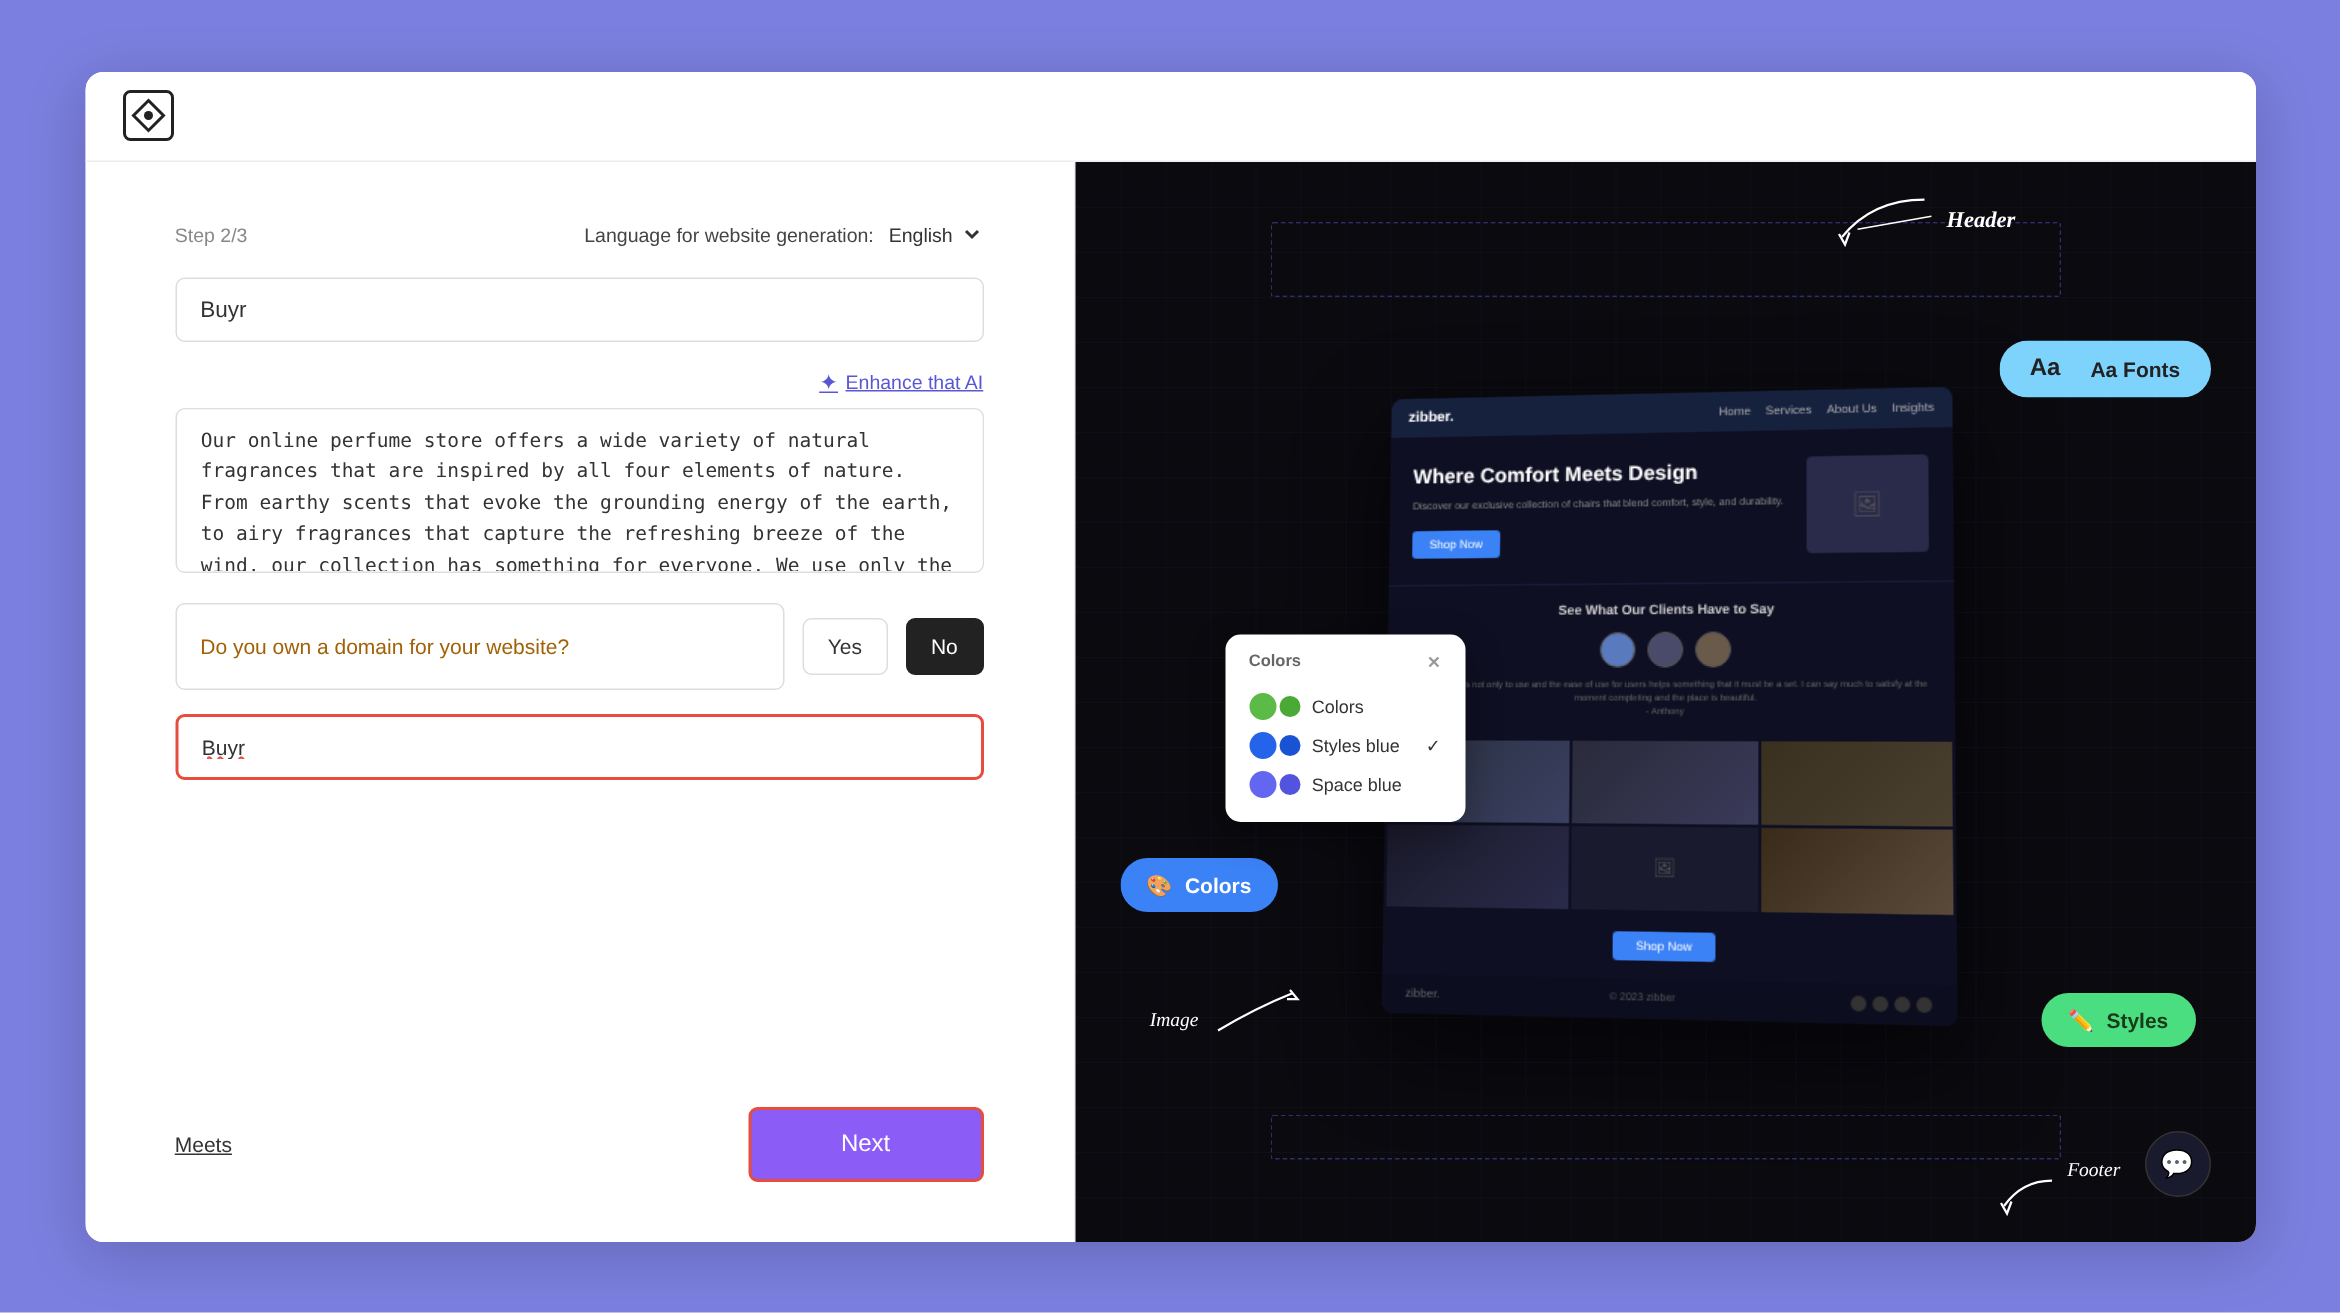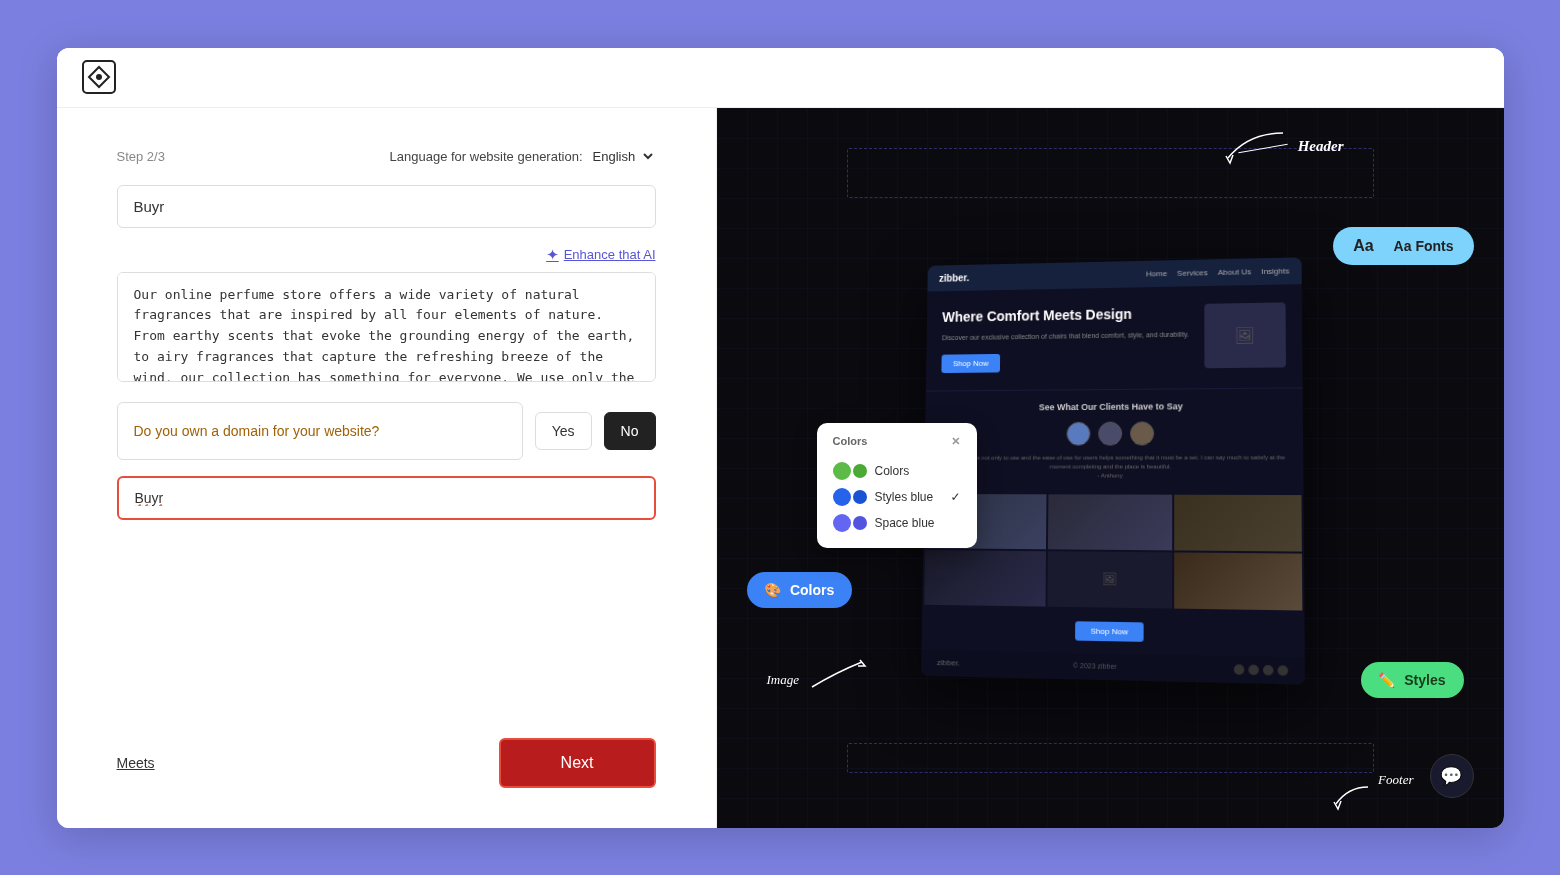--- a/index.html
+++ b/index.html
@@ -166,21 +166,21 @@
     }
     .back-link {
       font-size: 14px;
       color: #333;
       text-decoration: underline;
       background: none;
       border: none;
       cursor: pointer;
     }
     .next-btn {
-      background: #b91c1c;
+      background: #8b5cf6;
       color: white;
       border: 2px solid #e74c3c;
       border-radius: 6px;
       padding: 14px 60px;
       font-size: 16px;
       cursor: pointer;
       font-weight: 500;
     }
     
     .right-panel {

